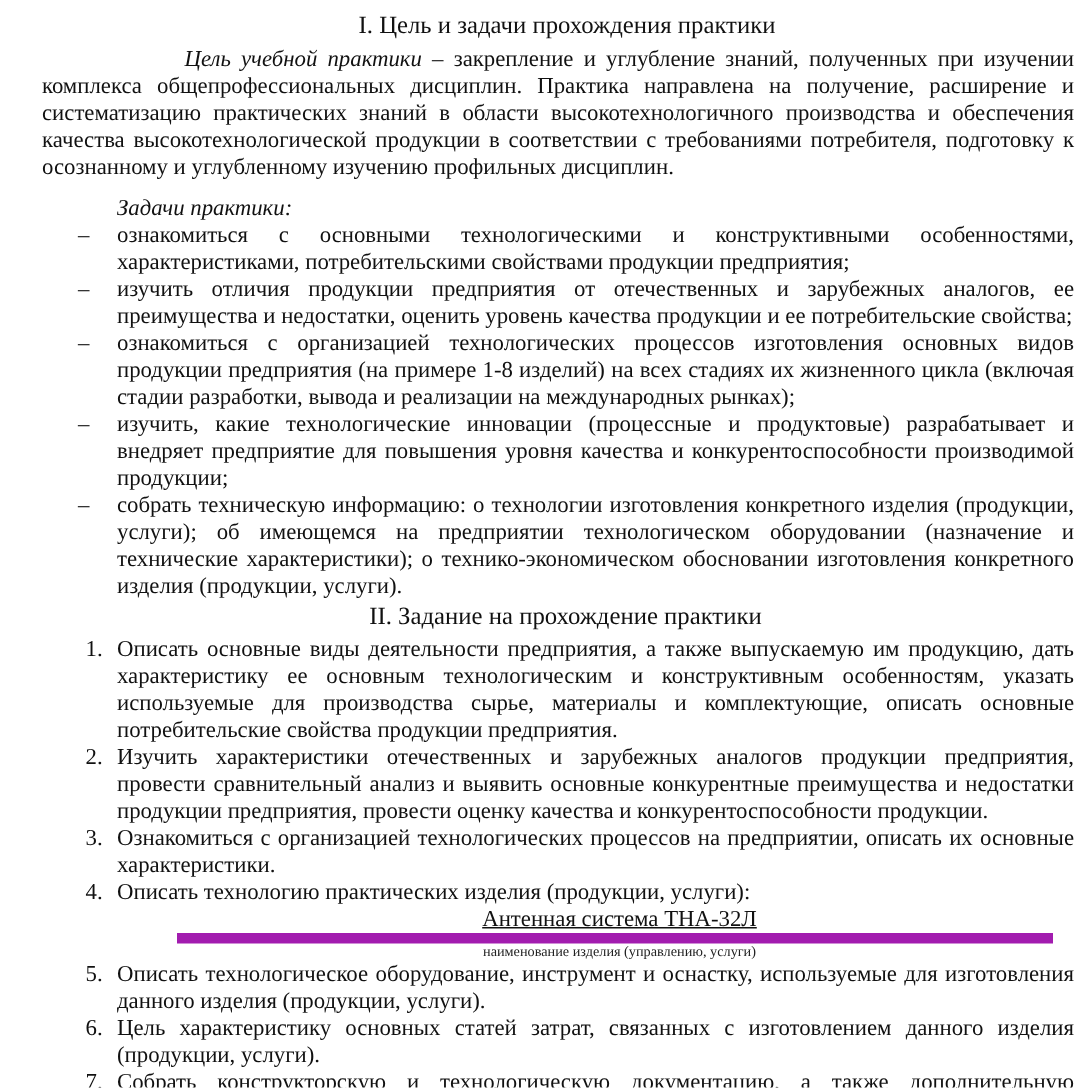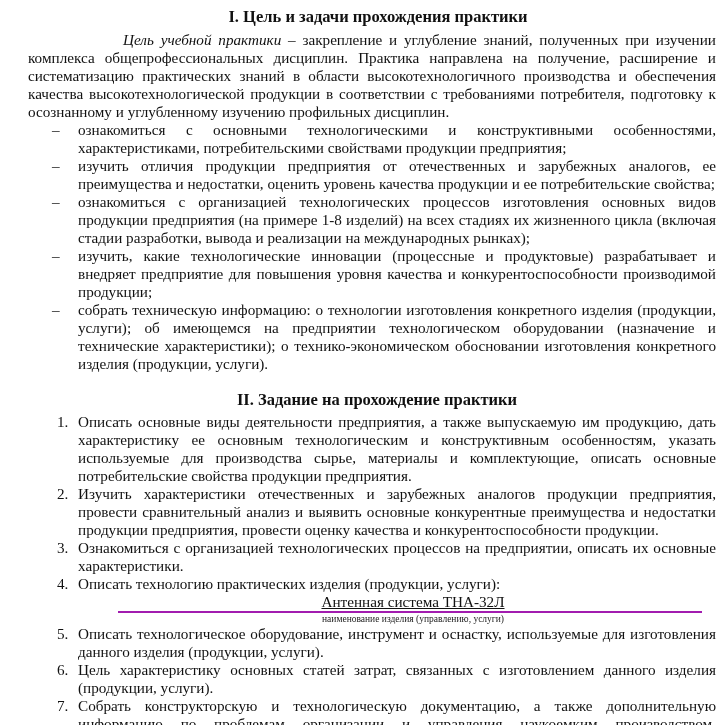--- a/index.html
+++ b/index.html
@@ -18,26 +18,26 @@
     }
     .page {
       position: relative;
       padding: 6px 8px 0 28px;
       box-sizing: border-box;
       width: 724px;
     }
     h2 {
       margin: 0;
       font-size: 16.5px;
-      font-weight: bold;
+      font-weight: normal;
       text-align: center;
       line-height: 22px;
     }
     h2.s1 { padding-left: 12px; margin-bottom: 3px; }
-    h2.s2 { padding-left: 10px; margin-top: 16px; margin-bottom: 2px; }
+    h2.s2 { padding-left: 10px; margin-top: 0; margin-bottom: 2px; }
     p.intro {
       margin: 0;
       text-align: justify;
       text-indent: 50px;
     }
     p.intro .em { font-style: italic; margin-left: 45px; }
     .tasks-label {
       margin: 9px 0 0 50px;
       font-style: italic;
     }
@@ -70,21 +70,21 @@
       position: absolute;
       left: 29px;
       top: 0;
     }
     .field-wrap {
       margin-left: 90px;
       width: 584px;
       text-align: center;
     }
     .field-line {
-      border-bottom: 2px solid #a21caf;
+      border-bottom: 7px solid #a21caf;
       height: 18px;
       line-height: 18px;
       position: relative;
     }
     .field-value {
       text-decoration: underline;
       padding-left: 6px;
     }
     .field-caption {
       font-size: 9.5px;
@@ -95,20 +95,21 @@
   </style>
 </head>
 <body>
 
 <div class="page">
 
   <h2 class="s1">I. Цель и задачи прохождения практики</h2>
 
   <p class="intro"><span class="em">Цель учебной практики</span><span> – закрепление и углубление знаний, полученных при изучении комплекса общепрофессиональных дисциплин. Практика направлена на получение, расширение и систематизацию практических знаний в области высокотехнологичного производства и обеспечения качества высокотехнологической продукции в соответствии с требованиями потребителя, подготовку к осознанному и углубленному изучению профильных дисциплин.</span></p>
 
+  <div class="tasks-label">Задачи практики:</div>
 
   <ul class="tasks">
     <li><span class="dash">–</span><span>ознакомиться с основными технологическими и конструктивными особенностями, характеристиками, потребительскими свойствами продукции предприятия;</span></li>
     <li><span class="dash">–</span><span>изучить отличия продукции предприятия от отечественных и зарубежных аналогов, ее преимущества и недостатки, оценить уровень качества продукции и ее потребительские свойства;</span></li>
     <li><span class="dash">–</span><span>ознакомиться с организацией технологических процессов изготовления основных видов продукции предприятия (на примере 1-8 изделий) на всех стадиях их жизненного цикла (включая стадии разработки, вывода и реализации на международных рынках);</span></li>
     <li><span class="dash">–</span><span>изучить, какие технологические инновации (процессные и продуктовые) разрабатывает и внедряет предприятие для повышения уровня качества и конкурентоспособности производимой продукции;</span></li>
     <li><span class="dash">–</span><span>собрать техническую информацию: о технологии изготовления конкретного изделия (продукции, услуги); об имеющемся на предприятии технологическом оборудовании (назначение и технические характеристики); о технико-экономическом обосновании изготовления конкретного изделия (продукции, услуги).</span></li>
   </ul>
 
   <h2 class="s2">II. Задание на прохождение практики</h2>

